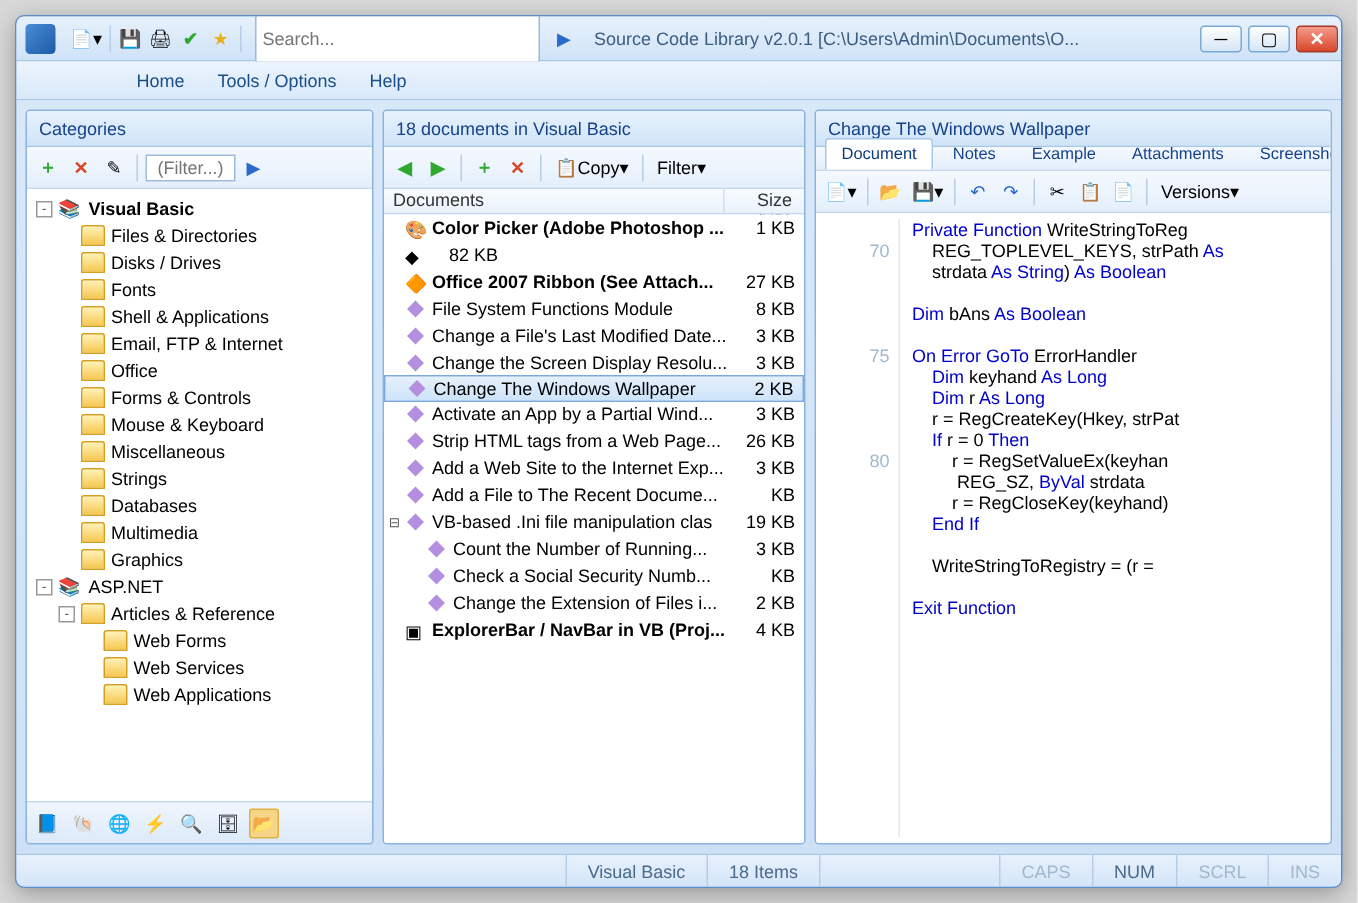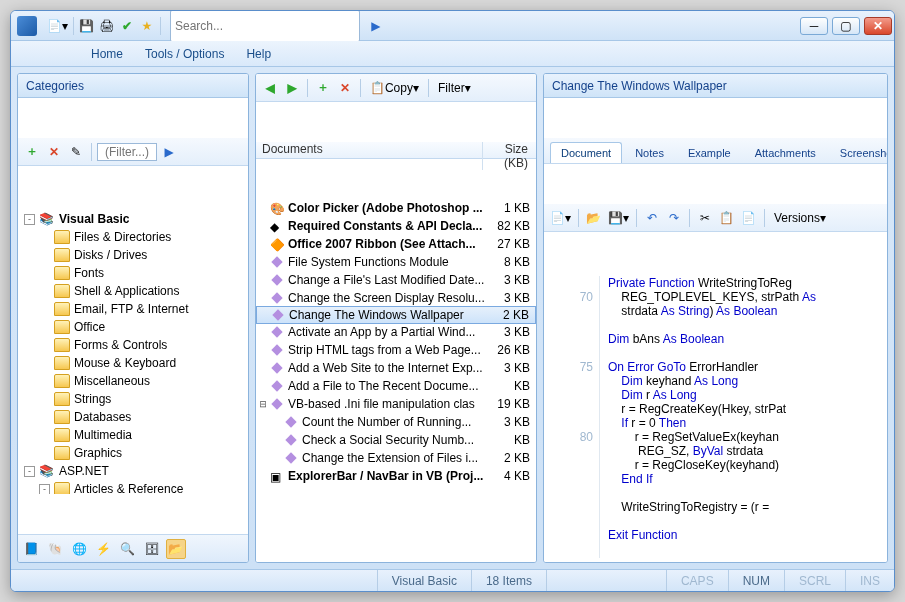--- a/index.html
+++ b/index.html
@@ -16,21 +16,21 @@
 .winbtns div { width: 28px; height: 18px; margin: 0 2px; border: 1px solid #7aa9d6; border-radius: 3px; background: linear-gradient(#fefefe,#d6e6f7); display: flex; align-items: center; justify-content: center; cursor: pointer; }
 .winbtns .close { background: linear-gradient(#f39b8b,#d9472b); border-color: #a63a28; color: #fff; font-weight: bold; }
 
 
 .menubar { height: 26px; background: linear-gradient(#ecf4fd,#d9e9fa); display: flex; align-items: center; padding-left: 80px; border-bottom: 1px solid #a7c7e7; }
 .menubar span { margin-right: 22px; color: #1a4e8a; cursor: pointer; }
 
 
 .workspace { flex: 1; background: linear-gradient(#d8e8f9,#cde1f6); display: flex; padding: 6px; gap: 6px; overflow: hidden; }
 
-.panel { background: #fff; border: 1px solid #8bb3dc; border-radius: 3px; display: flex; flex-direction: column; overflow: hidden; gap: 40px; }
+.panel { background: #fff; border: 1px solid #8bb3dc; border-radius: 3px; display: flex; flex-direction: column; overflow: hidden; }
 .panel-header { height: 24px; background: linear-gradient(#e8f2fd,#cfe4f8); color: #15428b; font-weight: normal; padding: 0 8px; display: flex; align-items: center; border-bottom: 1px solid #a7c7e7; }
 .toolbar { height: 28px; background: linear-gradient(#f5f9fe,#e4effb); border-bottom: 1px solid #c2d8ef; display: flex; align-items: center; padding: 0 4px; gap: 2px; }
 .tbtn { min-width: 20px; height: 20px; display: inline-flex; align-items: center; justify-content: center; cursor: pointer; border-radius: 2px; padding: 0 2px; }
 .sep { width: 1px; height: 18px; background: #b5cde6; margin: 0 3px; }
 .filter-box { width: 60px; height: 18px; border: 1px solid #9bb9d9; background: #fff; color: #404040; padding: 0 7px; }
 
 
 .tree { flex: 1; overflow-y: auto; padding: 4px 2px; background: #fff; }
 .tree-item { display: flex; align-items: center; height: 18px; padding-left: 4px; cursor: pointer; white-space: nowrap; }
 .tree-item .toggle { width: 11px; height: 11px; border: 1px solid #999; font-size: 9px; line-height: 9px; text-align: center; margin-right: 4px; color: #555; background: #fff; }
@@ -46,21 +46,21 @@
 .list { flex: 1; overflow: hidden; background: #fff; }
 .row { display: flex; align-items: center; height: 18px; cursor: pointer; }
 .row.selected { background: linear-gradient(#e6f0fb,#cde3fa); border: 1px solid #7aa9e0; margin: -1px 0; }
 .row .rtoggle { width: 14px; text-align: center; font-size: 9px; color: #555; }
 .row .ricon { width: 14px; height: 12px; margin-right: 4px; }
 .row .rname { flex: 1; overflow: hidden; white-space: nowrap; text-overflow: ellipsis; }
 .row .rsize { width: 50px; text-align: right; padding-right: 6px; }
 .diamond { background: #b48fe0; transform: rotate(45deg); width: 8px; height: 8px; margin: 2px 7px 2px 3px; }
 
 
-.tabs { height: 26px; background: linear-gradient(#f5f9fe,#e4effb); border-bottom: 1px solid #c2d8ef; display: flex; align-items: flex-end; padding-left: 6px; gap: 2px; }
+.tabs { height: 16px; background: linear-gradient(#f5f9fe,#e4effb); border-bottom: 1px solid #c2d8ef; display: flex; align-items: flex-end; padding-left: 6px; gap: 2px; }
 .tab { padding: 4px 10px; color: #15428b; cursor: pointer; border: 1px solid transparent; border-bottom: none; border-radius: 3px 3px 0 0; font-size: 11px; }
 .tab.active { background: #fff; border-color: #a7c7e7; color: #0b3d7a; }
 
 .code { flex: 1; background: #fff; font-family: "Courier New", monospace; font-size: 12px; padding: 4px 0 4px 4px; overflow: hidden; white-space: pre; display: flex; }
 .gutter { width: 28px; color: #a0b8d0; text-align: right; padding-right: 6px; user-select: none; border-right: 1px solid #e0e8f0; margin-left: 24px; }
 .code-body { padding-left: 8px; }
 .kw { color: #0000cc; }
 
 
 .bottom-icons { height: 28px; background: linear-gradient(#f0f6fd,#dceafa); border-top: 1px solid #c2d8ef; display: flex; align-items: center; padding: 0 4px; gap: 4px; }
@@ -102,20 +102,21 @@
         <span class="g green">✔</span>
       </span>
     <span class="tbtn">
         <span class="g yellowg">★</span>
       </span>
     <span class="sep"></span>
     <input class="search" placeholder="Search..." style="">
     <span class="tbtn">
         <span class="g blueg">▶</span>
       </span>
+    <div class="title">Source Code Library v2.0.1 [C:\Users\Admin\Documents\O...</div>
     <div class="winbtns">
       <div>─</div>
       <div>▢</div>
       <div class="close">✕</div>
     </div>
   </div>
 
   <div class="menubar">
     <span>Home</span>
     <span>Tools / Options</span>
@@ -264,20 +265,21 @@
         <span class="bi">🐚</span>
         <span class="bi">🌐</span>
         <span class="bi">⚡</span>
         <span class="bi">🔍</span>
         <span class="bi">🗄</span>
         <span class="bi active">📂</span>
       </div>
     </div>
 
     <div class="panel" style="width:282px">
+      <div class="panel-header">18 documents in Visual Basic</div>
       <div class="toolbar">
         <span class="tbtn">
             <span class="g green">◀</span>
           </span>
         <span class="tbtn">
             <span class="g green">▶</span>
           </span>
         <span class="sep"></span>
         <span class="tbtn">
             <span class="g green">＋</span>
@@ -297,21 +299,20 @@
       <div class="list" id="doc-list">
           <div class="row">
             <span class="rtoggle"> </span>
             <span class="ricon">🎨</span>
             <span class="rname bold">Color Picker (Adobe Photoshop ...</span>
             <span class="rsize">1 KB</span>
           </div>
           <div class="row">
             <span class="rtoggle"> </span>
             <span class="ricon">◆</span>
-            <span class="rname bold">Required Constants &amp; API Decla...</span>
             <span class="rsize">82 KB</span>
           </div>
           <div class="row">
             <span class="rtoggle"> </span>
             <span class="ricon">🔶</span>
             <span class="rname bold">Office 2007 Ribbon (See Attach...</span>
             <span class="rsize">27 KB</span>
           </div>
           <div class="row">
             <span class="rtoggle"> </span>

